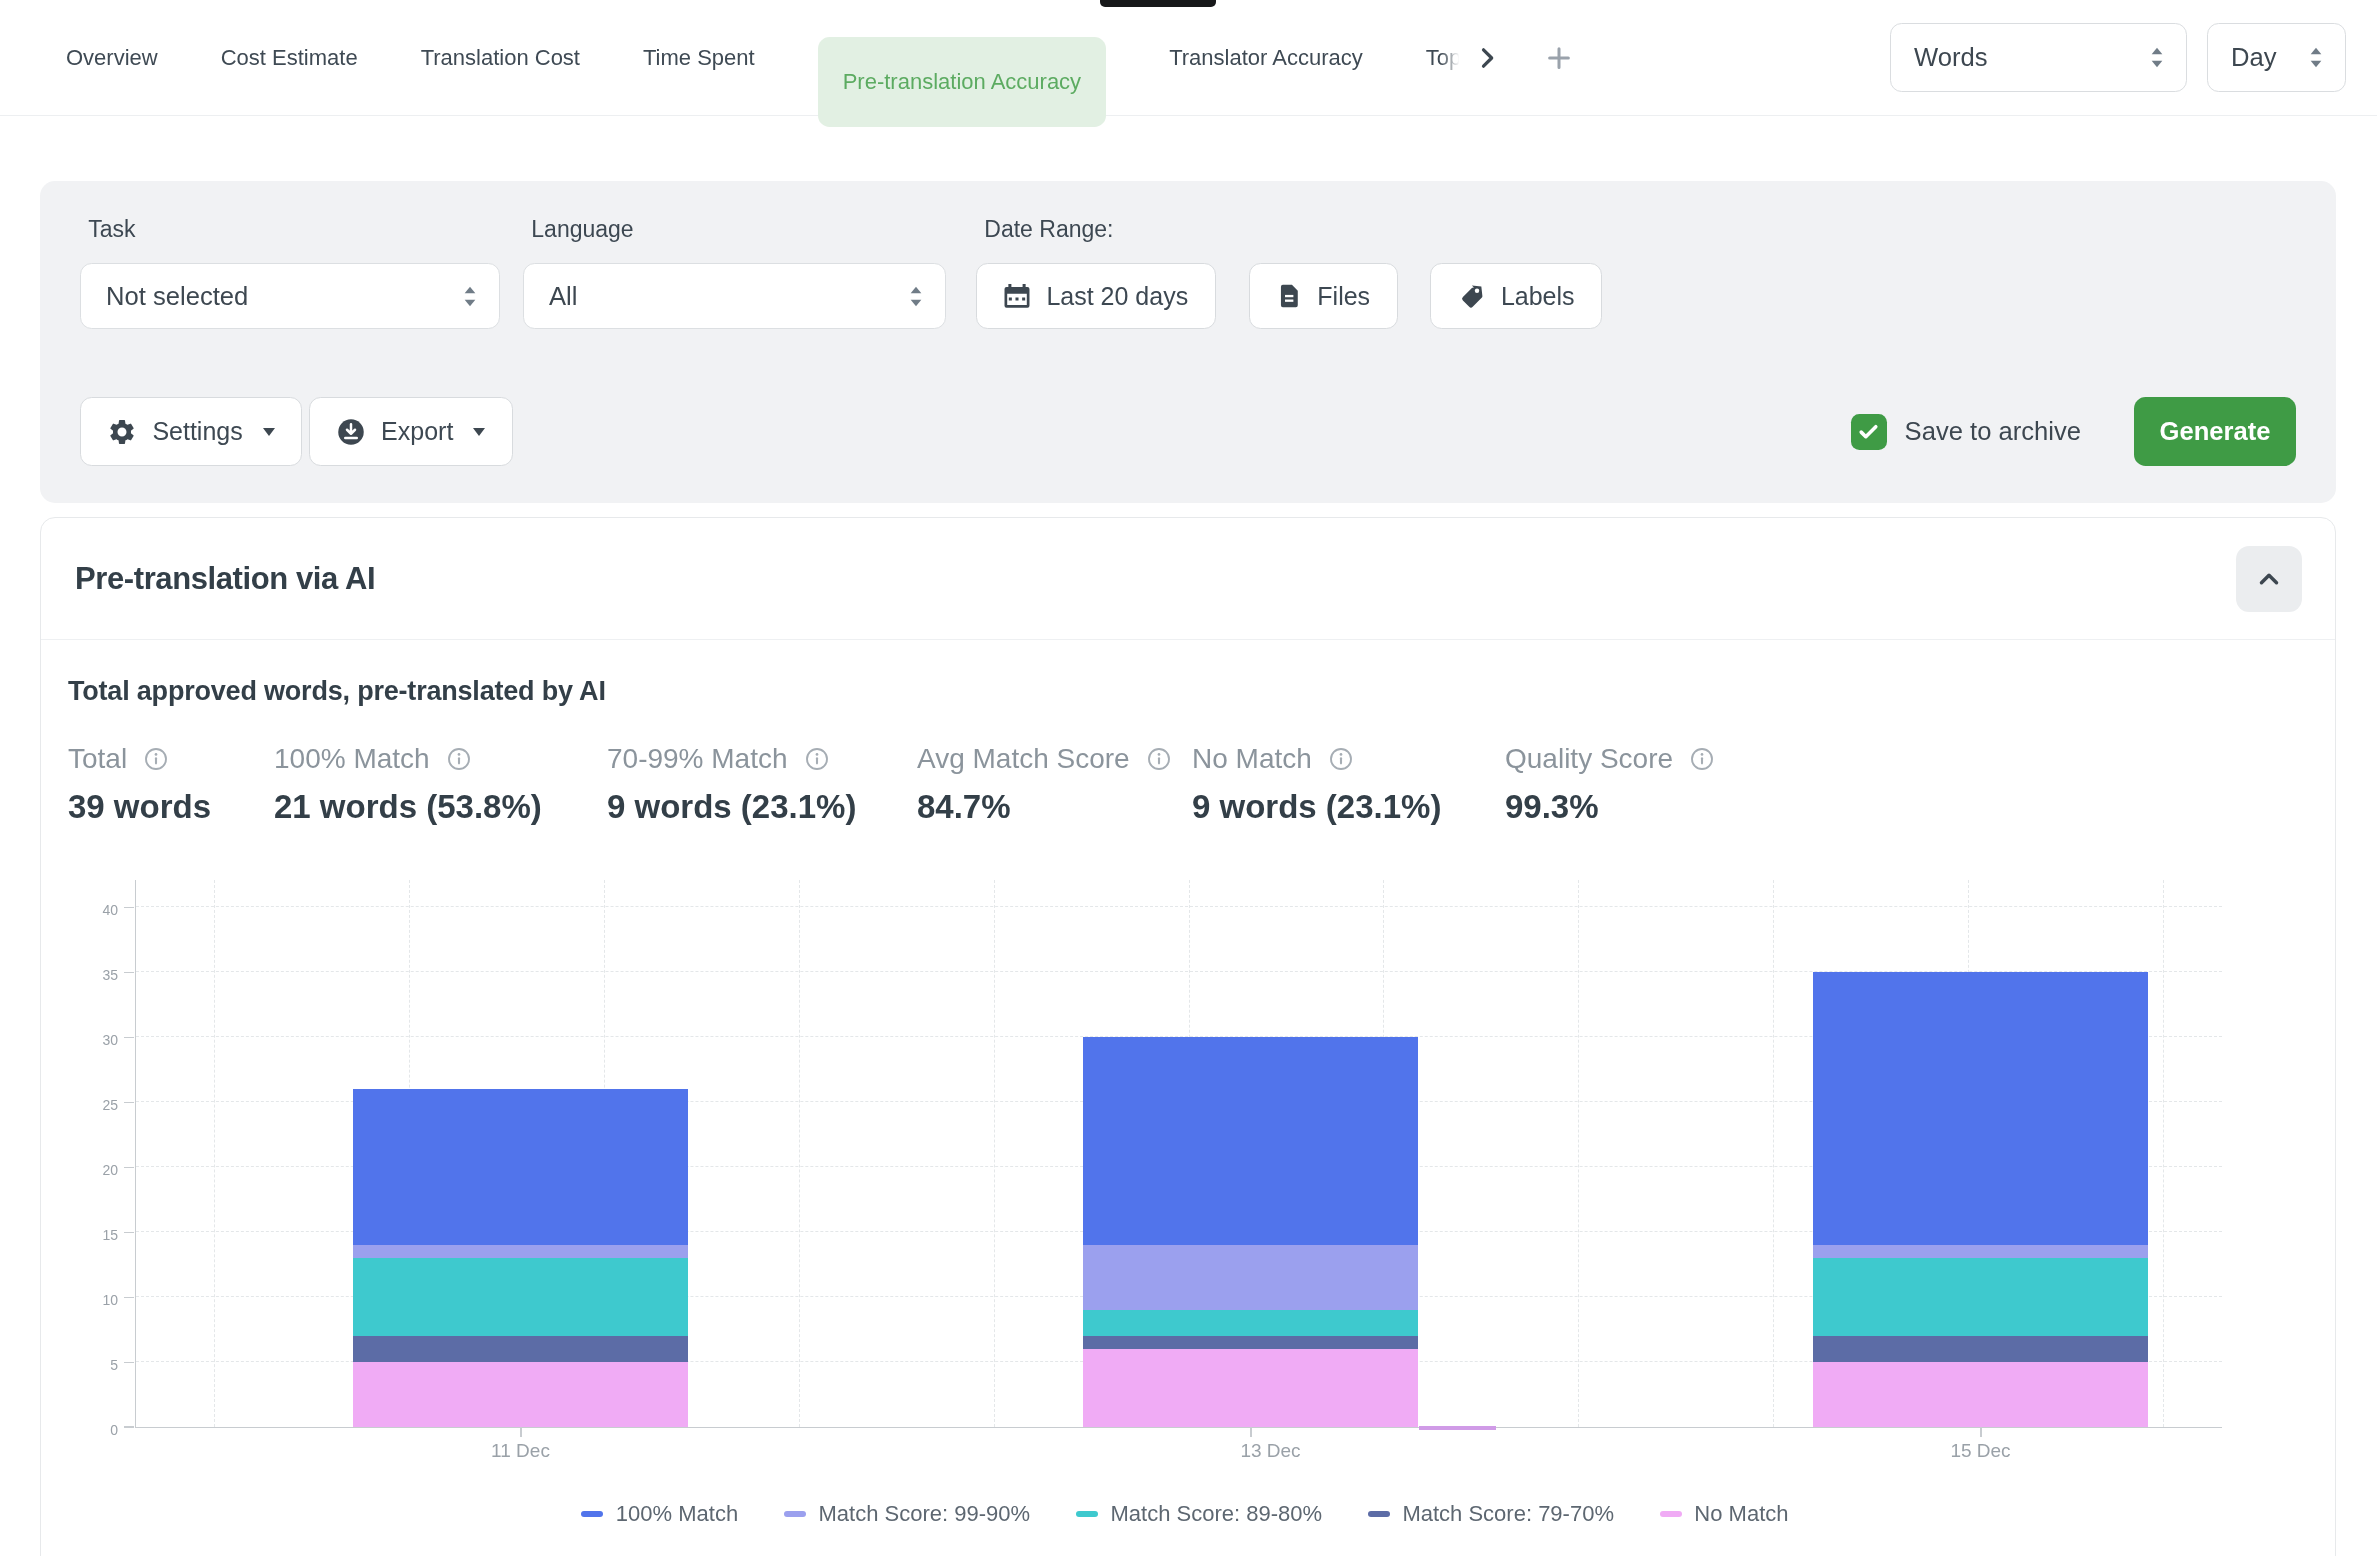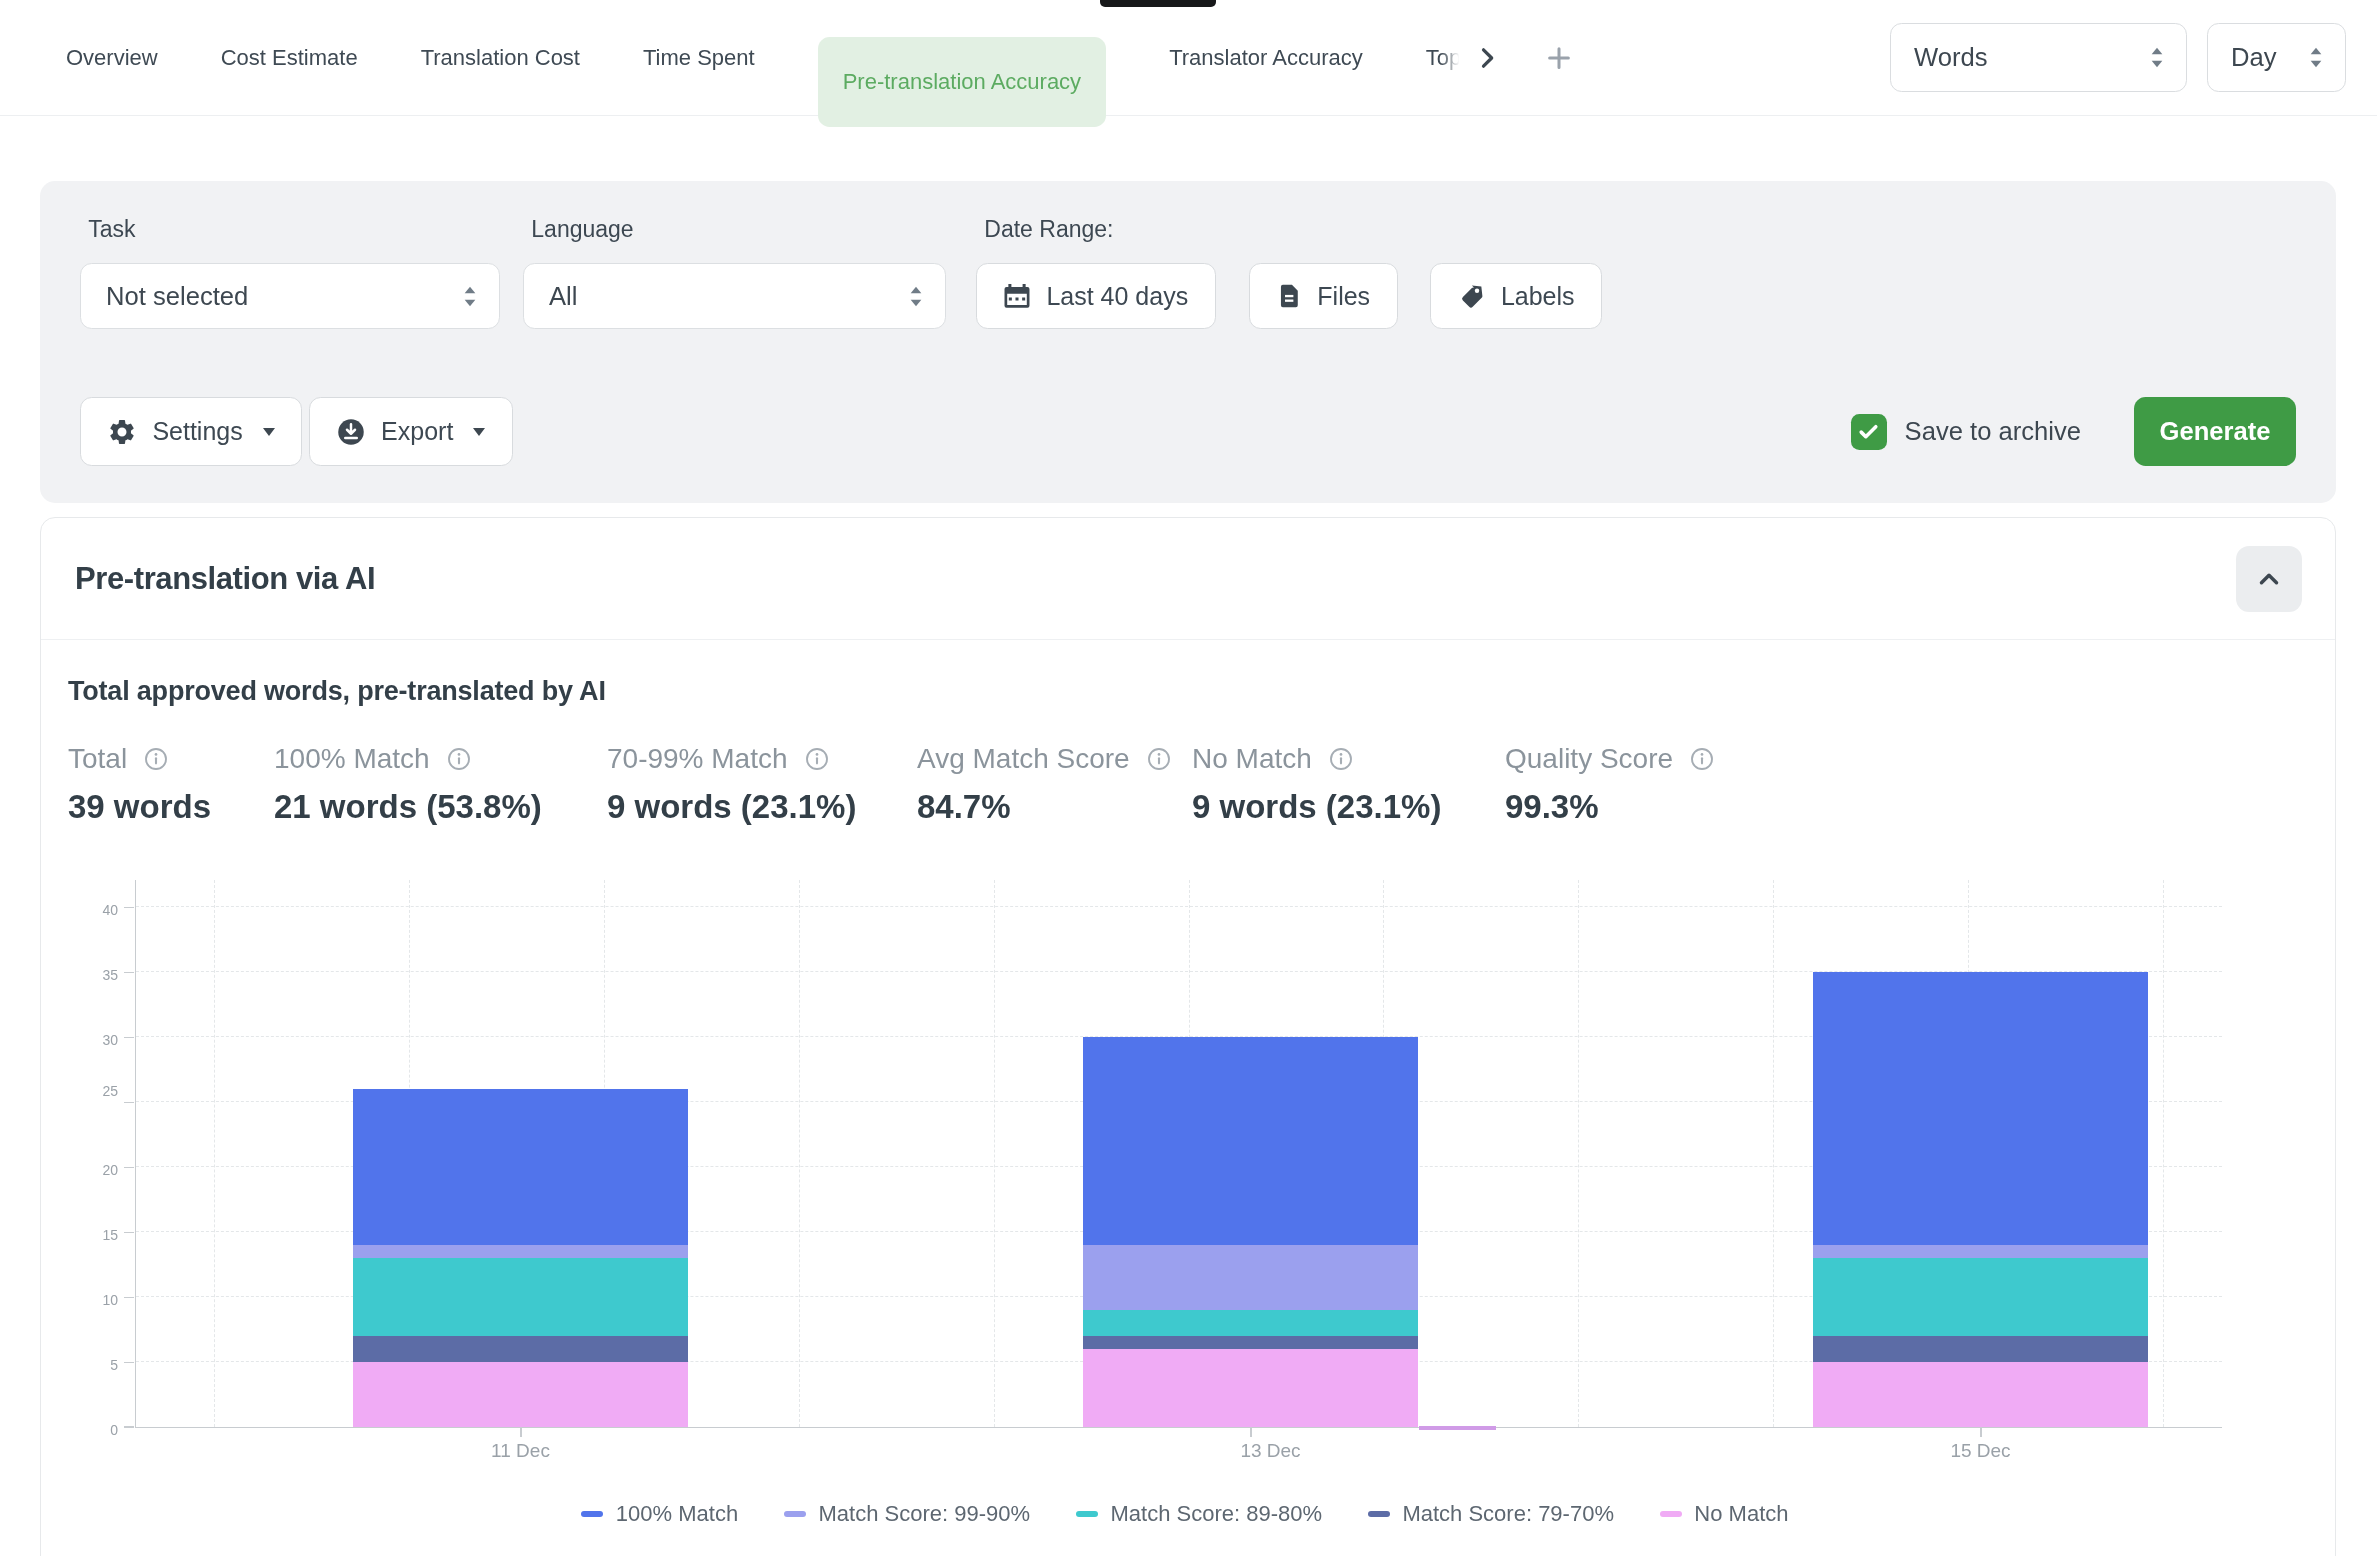--- a/index.html
+++ b/index.html
@@ -170,21 +170,21 @@
       </div>
       <div class="field daterange">
         <label>Date Range:</label>
         <div class="dr-buttons">
           <div class="gbtn">
             <span>
               <svg class="ic" width="28" height="28" viewBox="0 0 24 24">
                   <path fill="#3d4750" d="M7.2 1.8v2.4h9.6V1.8h2.6v2.4H21A1.7 1.7 0 0 1 22.7 5.9v14.4A1.7 1.7 0 0 1 21 22H3a1.7 1.7 0 0 1-1.7-1.7V5.9A1.7 1.7 0 0 1 3 4.2h1.6V1.8h2.6zM20.4 10H3.6v9.7h16.8V10zM7.6 13.2v2.6H5v-2.6h2.6zm5.7 0v2.6h-2.6v-2.6h2.6zm5.7 0v2.6h-2.6v-2.6H19z"></path>
                 </svg>
             </span>
-            <span>Last 40 days</span>
+            <span>Last 20 days</span>
           </div>
           <div class="gbtn">
             <span>
               <svg class="ic" width="26.4" height="28" viewBox="0 0 24 24">
                   <path fill="#3d4750" d="M6.2 1.8h8.3l5.3 5.4v13.3a1.7 1.7 0 0 1-1.7 1.7H6.2a1.7 1.7 0 0 1-1.7-1.7V3.5a1.7 1.7 0 0 1 1.7-1.7z"></path>
                   <rect x="8.2" y="11" width="7.6" height="2.1" fill="#fff"></rect>
                   <rect x="8.2" y="15.2" width="7.6" height="2.1" fill="#fff"></rect>
                 </svg>
             </span>
             <span>Files</span>
@@ -340,21 +340,21 @@
           <div class="hgrid" style="bottom: 130px;"></div>
           <div class="ylab" style="bottom: 119px;">10</div>
           <div class="ytick" style="bottom: 129px;"></div>
           <div class="hgrid" style="bottom: 195px;"></div>
           <div class="ylab" style="bottom: 184px;">15</div>
           <div class="ytick" style="bottom: 194px;"></div>
           <div class="hgrid" style="bottom: 260px;"></div>
           <div class="ylab" style="bottom: 249px;">20</div>
           <div class="ytick" style="bottom: 259px;"></div>
           <div class="hgrid" style="bottom: 325px;"></div>
-          <div class="ylab" style="bottom: 328px;">25</div>
+          <div class="ylab" style="bottom: 314px;">25</div>
           <div class="ytick" style="bottom: 324px;"></div>
           <div class="hgrid" style="bottom: 390px;"></div>
           <div class="ylab" style="bottom: 379px;">30</div>
           <div class="ytick" style="bottom: 389px;"></div>
           <div class="hgrid" style="bottom: 455px;"></div>
           <div class="ylab" style="bottom: 444px;">35</div>
           <div class="ytick" style="bottom: 454px;"></div>
           <div class="hgrid" style="bottom: 520px;"></div>
           <div class="ylab" style="bottom: 509px;">40</div>
           <div class="ytick" style="bottom: 519px;"></div>

